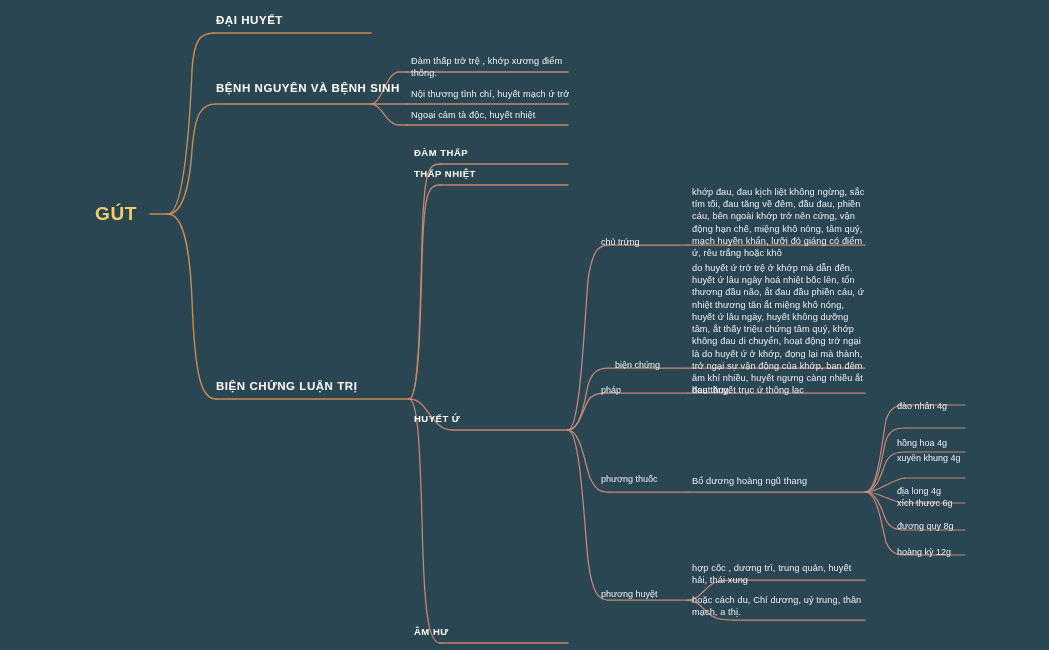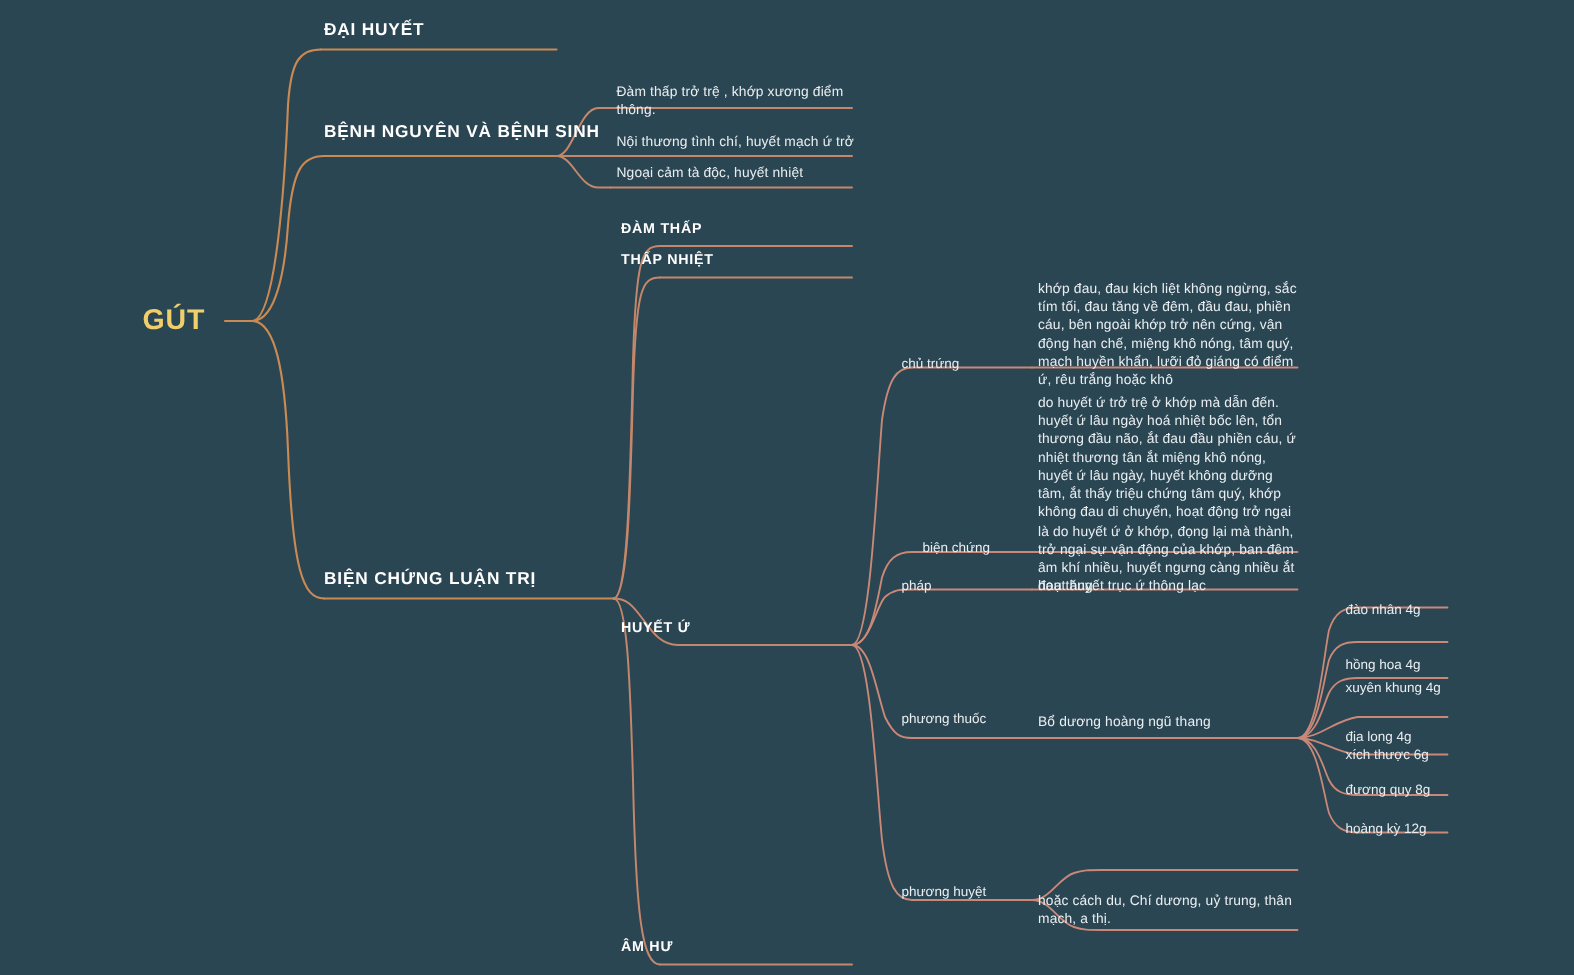--- a/index.html
+++ b/index.html
@@ -139,15 +139,16 @@
   <div class="node plain" style="left:692px;top:475px;width:174px;">Bổ dương hoàng ngũ thang</div>
 
   <div class="node small" style="left:897px;top:400px;">đào nhân 4g</div>
   <div class="node small" style="left:897px;top:437px;">hồng hoa 4g</div>
   <div class="node small" style="left:897px;top:452px;">xuyên khung 4g</div>
   <div class="node small" style="left:897px;top:473px;margin-top:12px;">địa long 4g</div>
   <div class="node small" style="left:897px;top:497px;">xích thược 6g</div>
   <div class="node small" style="left:897px;top:520px;">đương quy 8g</div>
   <div class="node small" style="left:897px;top:546px;">hoàng kỳ 12g</div>
 
+  <div class="node plain" style="left:692px;top:562px;width:172px;">hợp cốc , dương trì, trung quản, huyết hải, thái xung</div>
   <div class="node plain" style="left:692px;top:594px;width:172px;">hoặc cách du, Chí dương, uỷ trung, thân mạch, a thị.</div>
 
 </div>
 
 </body></html>

